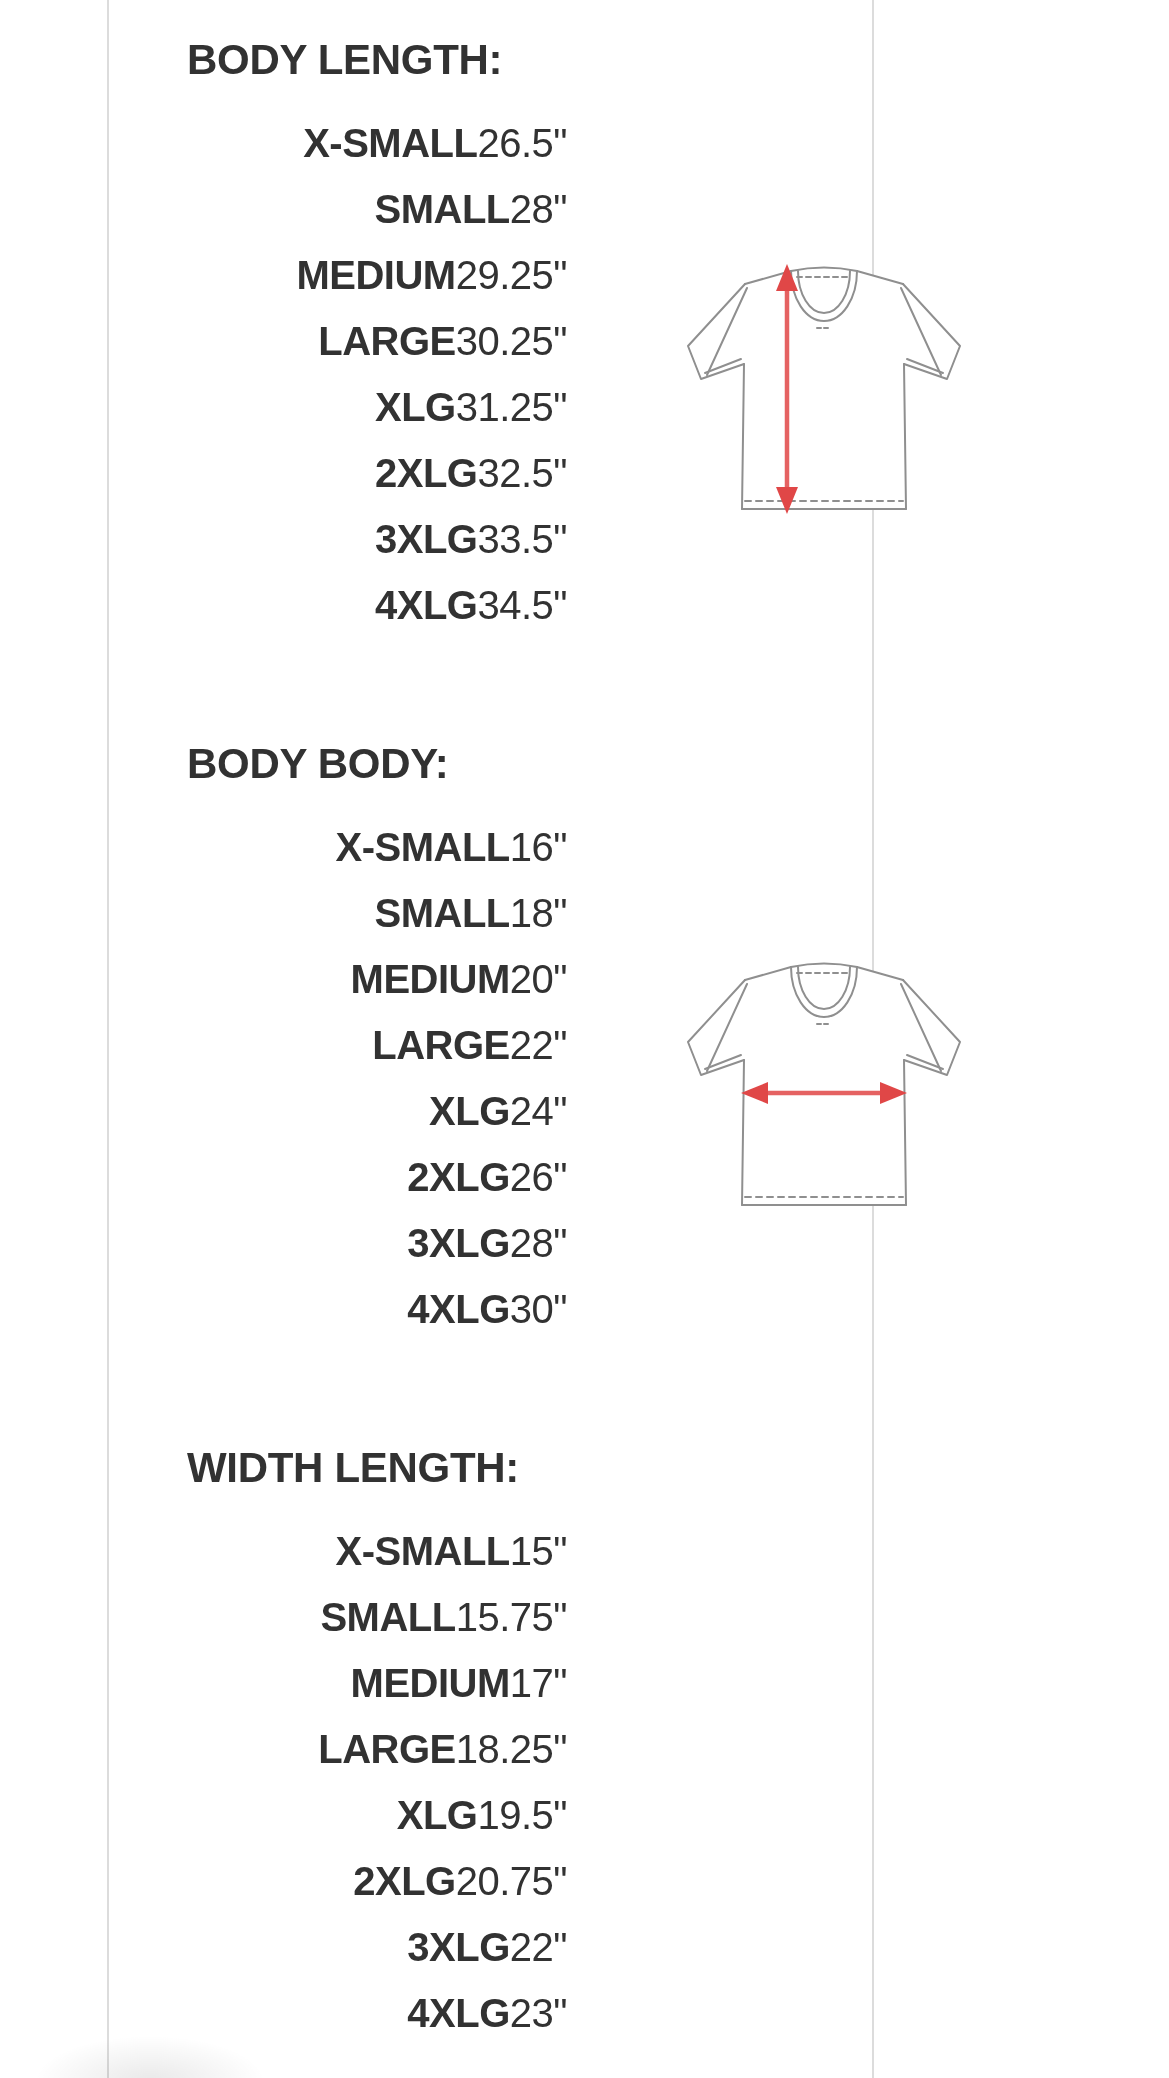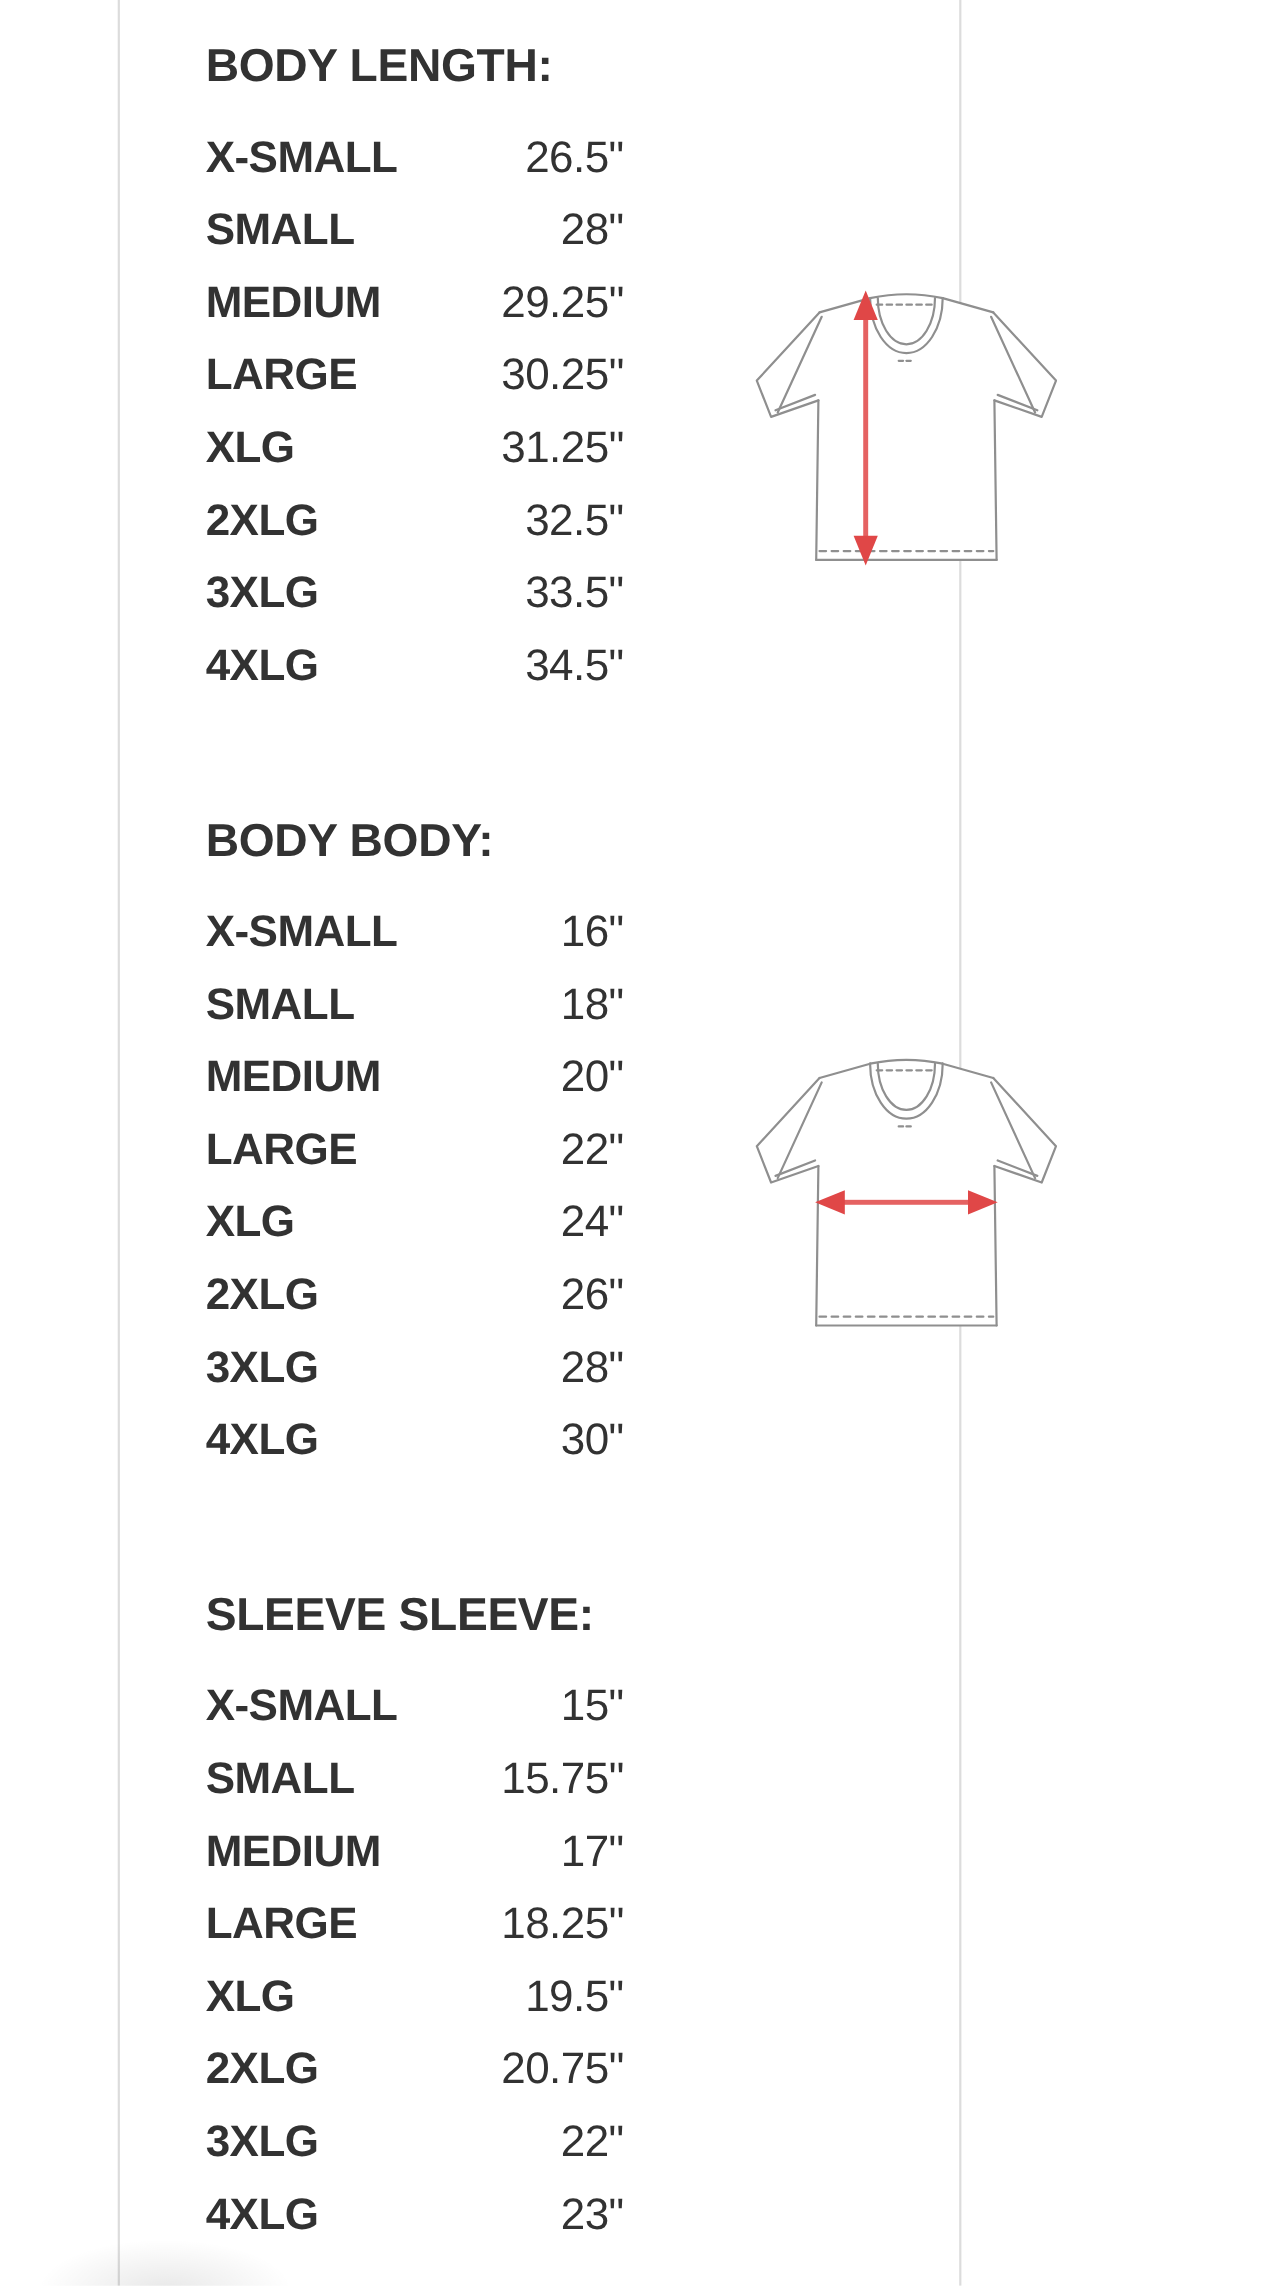--- a/index.html
+++ b/index.html
@@ -23,21 +23,21 @@
     padding:34px 0 0 78px;
     background:#ffffff;
   }
   .size-section + .size-section{margin-top:100px;}
   .section-title{
     margin:0;font-size:42px;line-height:52px;font-weight:700;
     letter-spacing:-0.3px;color:var(--text-color);
   }
   .rows{margin-top:24px;width:380px;}
   .row{
-    display:flex;justify-content:space-between;align-items:center;
+    display:flex;justify-content:flex-end;align-items:center;
     height:66px;
   }
   .size-label{font-size:40px;font-weight:700;letter-spacing:-0.5px;}
   .size-value{font-size:40px;font-weight:400;letter-spacing:-0.5px;}
   .shirt{position:absolute;left:572px;}
   .shirt-length{top:258px;}
   .shirt-width{top:954px;}
   .tee{stroke:var(--outline-color);}
   .widget-peek{
     position:absolute;left:30px;top:2034px;width:240px;height:80px;
@@ -135,21 +135,21 @@
   </div>
 
   <div class="row">
     <span class="size-label">4XLG</span>
     <span class="size-value">30"</span>
   </div>
 </div>
   </section>
 
   <section class="size-section">
-    <h2 class="section-title">SLEEVE SLEEVE:</h2>
+    <h2 class="section-title">WIDTH LENGTH:</h2>
     <div class="rows">
   <div class="row">
     <span class="size-label">X-SMALL</span>
     <span class="size-value">15"</span>
   </div>
 
   <div class="row">
     <span class="size-label">SMALL</span>
     <span class="size-value">15.75"</span>
   </div>

